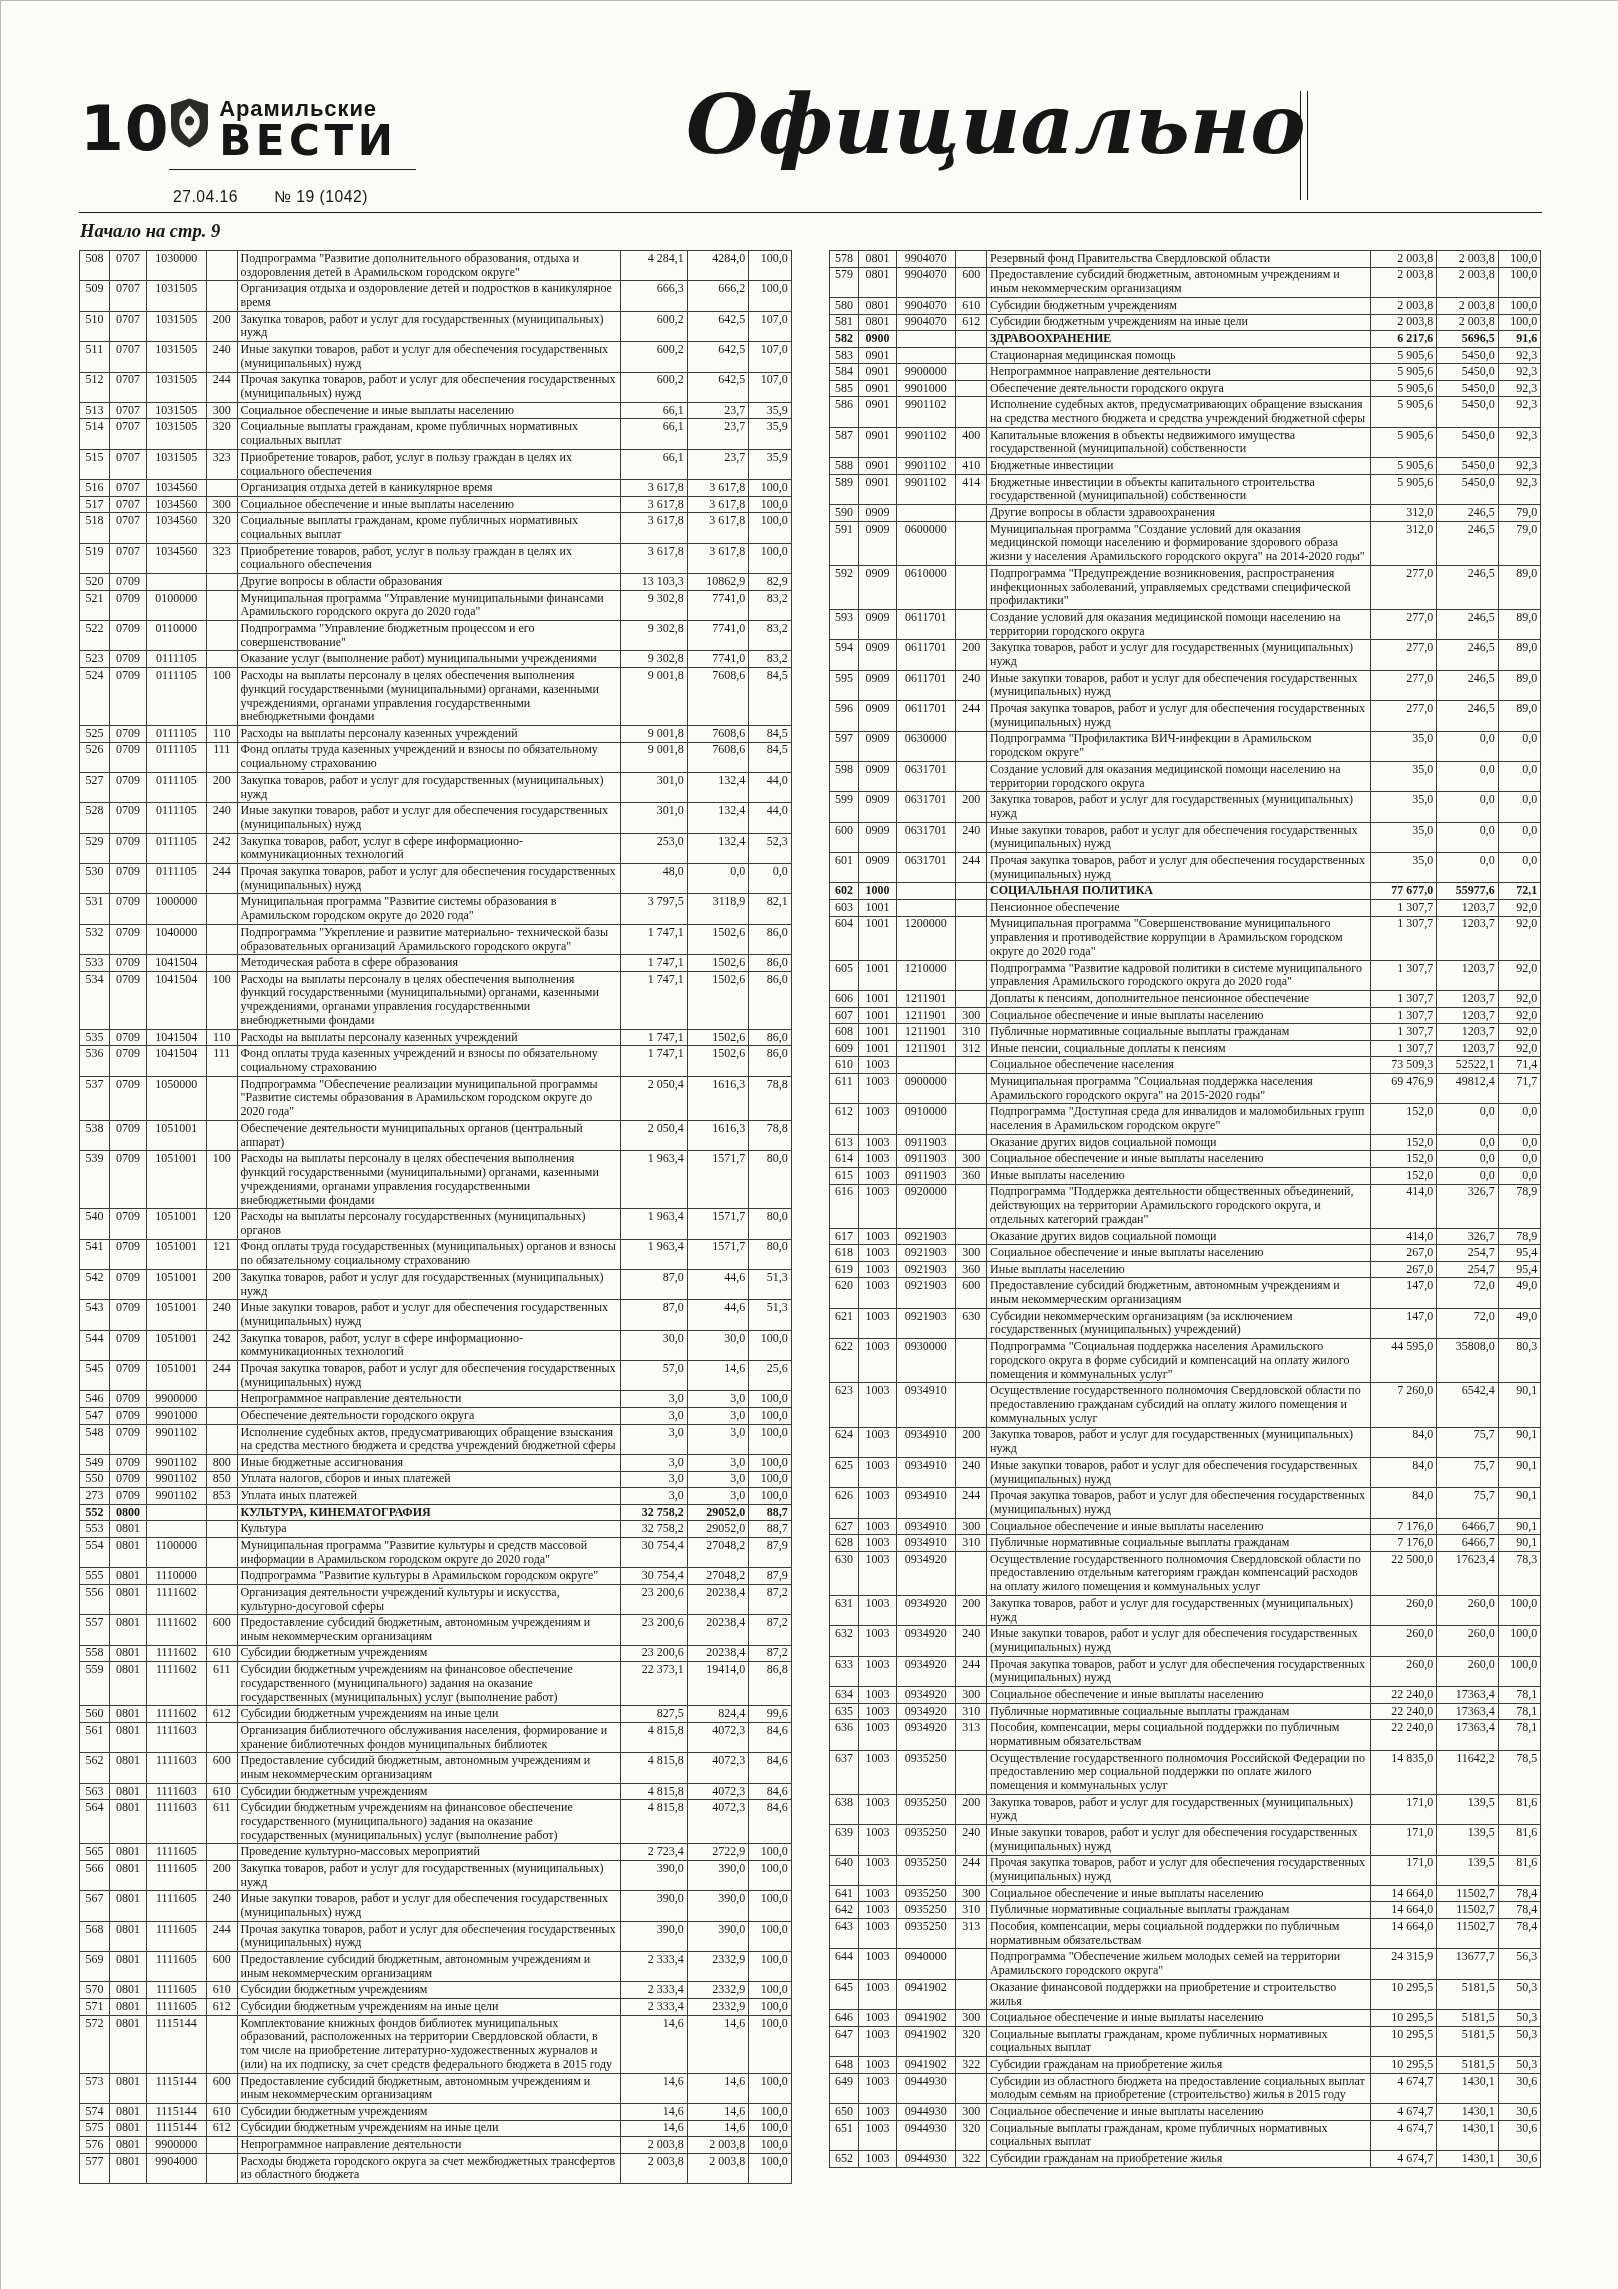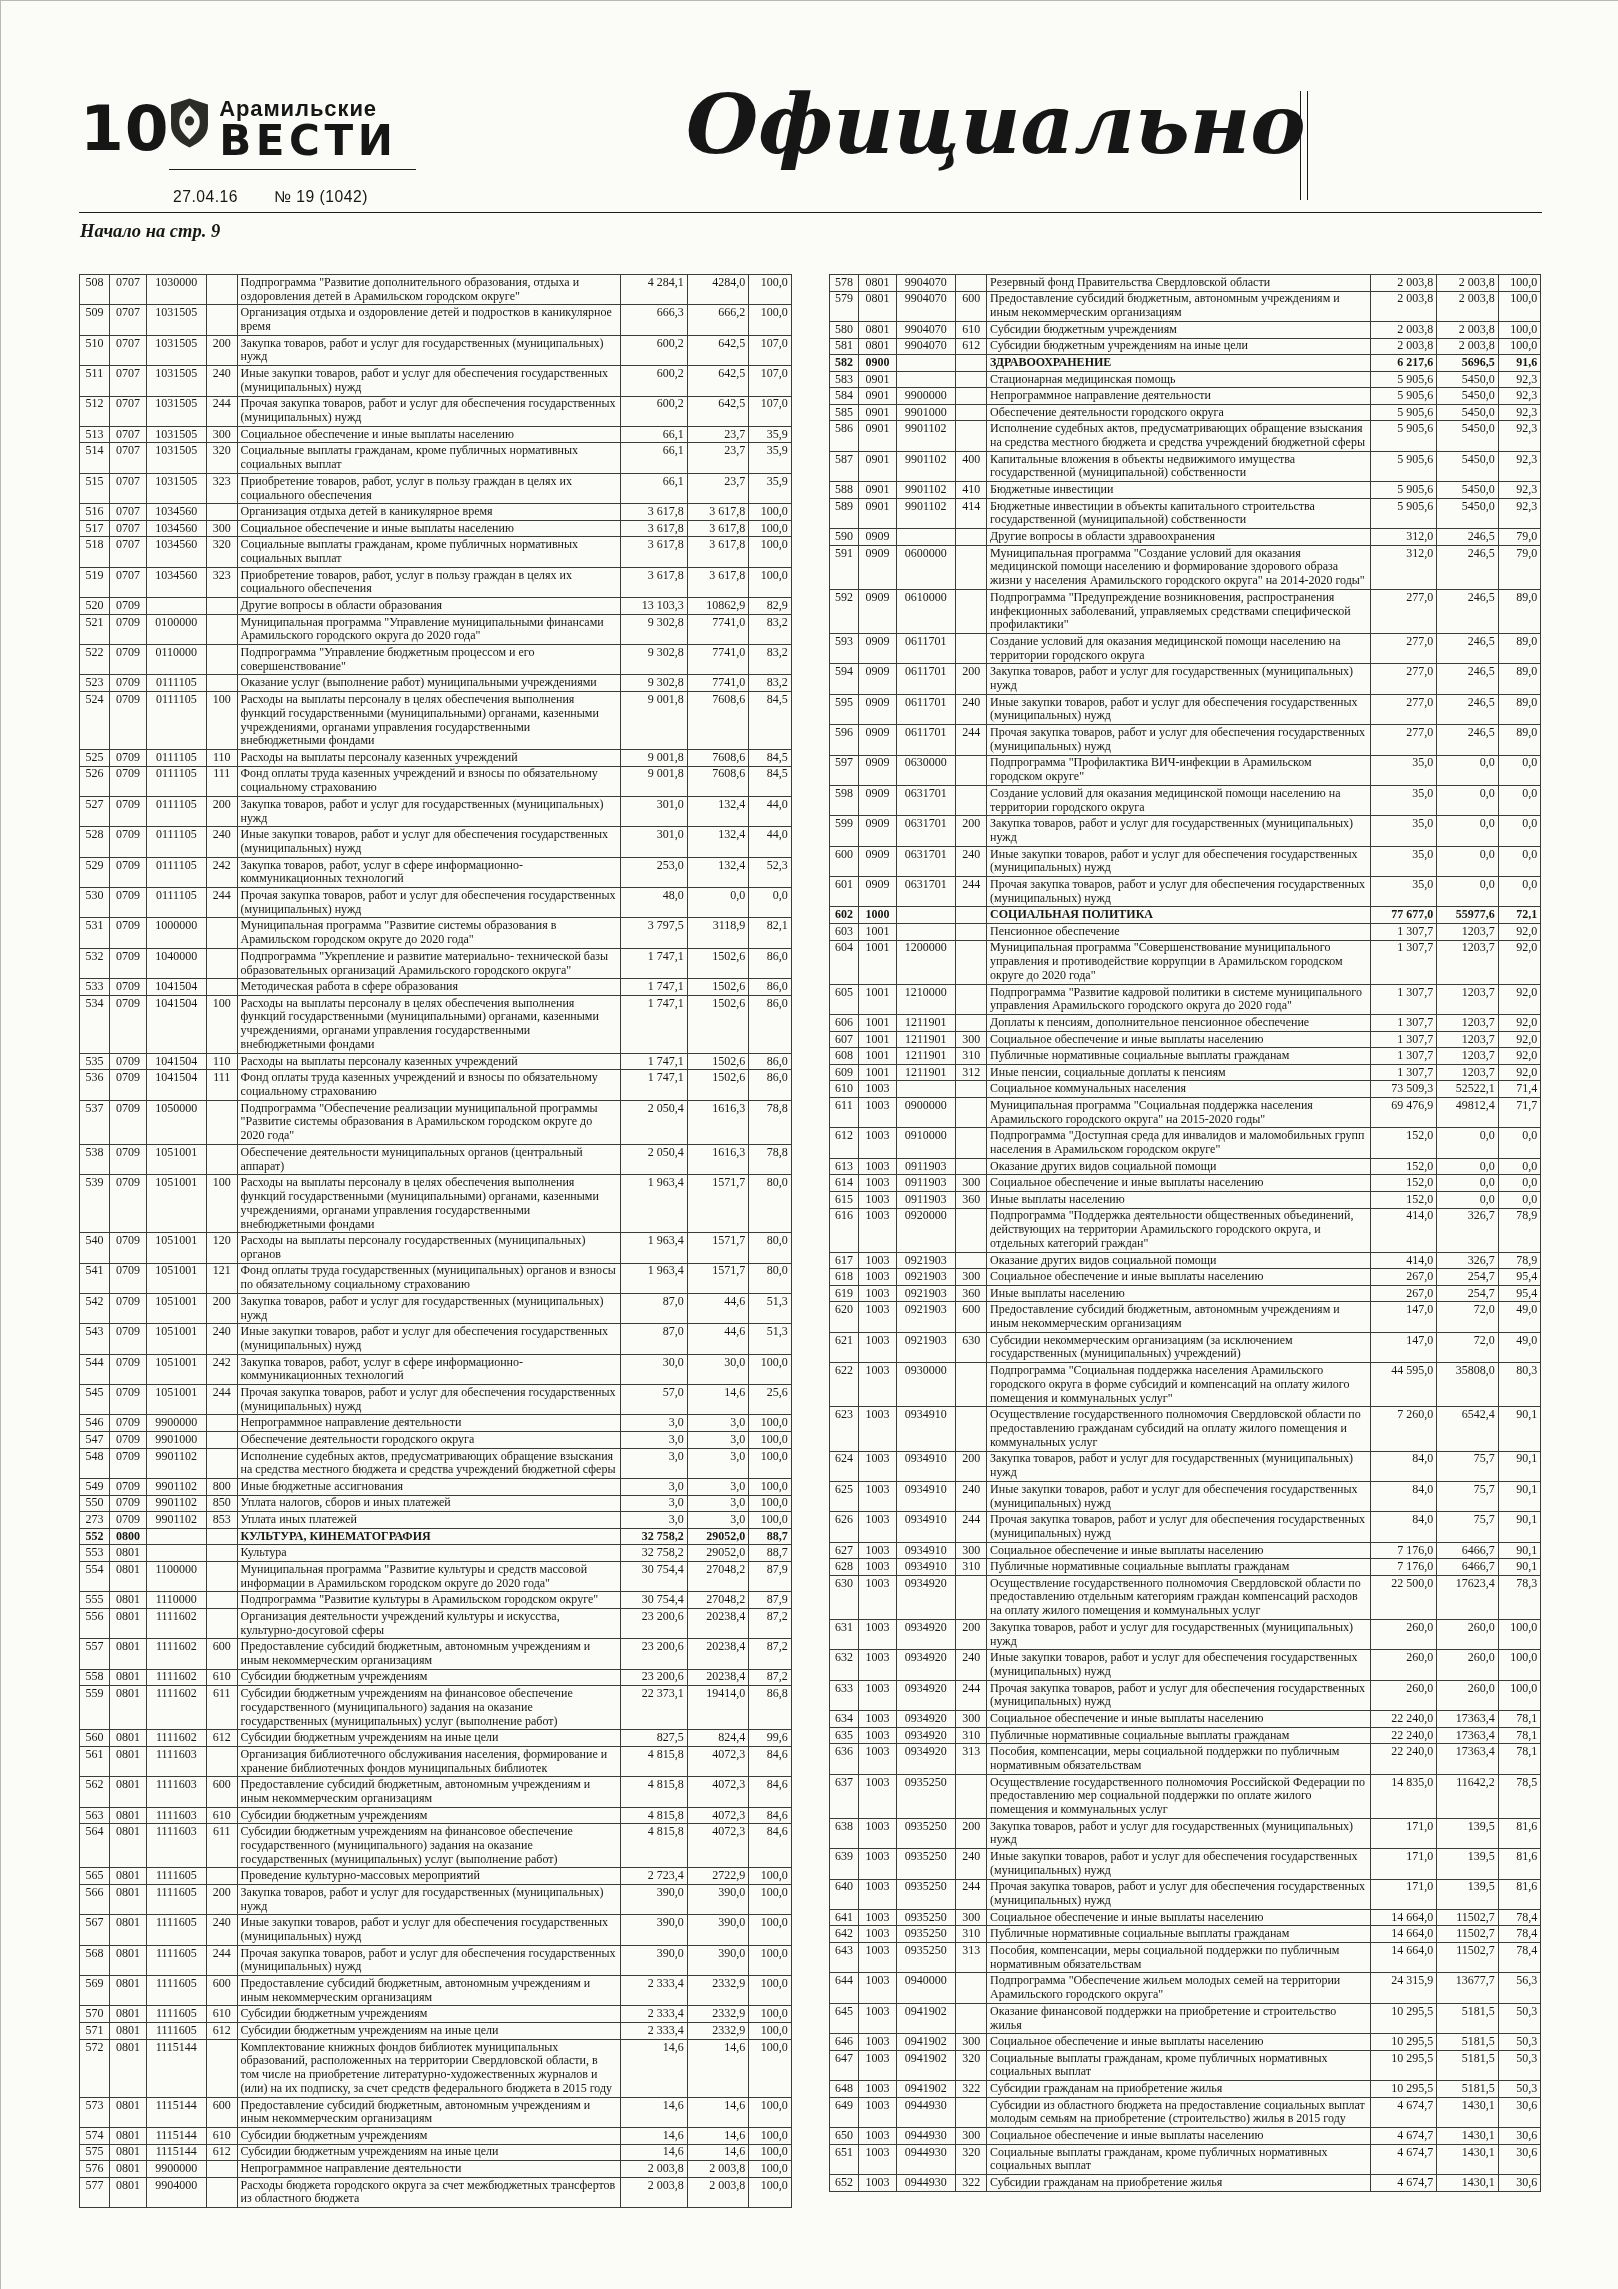--- a/index.html
+++ b/index.html
@@ -12,21 +12,21 @@
   .logo-text{display:flex;flex-direction:column;}
   .logo-top{font-family:"Liberation Sans",sans-serif;font-weight:bold;font-size:22px;letter-spacing:0.9px;line-height:1.05;}
   .logo-bottom{font-family:"DejaVu Sans",sans-serif;font-weight:bold;font-size:42px;letter-spacing:4.6px;line-height:1.0;}
   .date-line{position:absolute;left:172px;top:187px;font-family:"Liberation Sans",sans-serif;font-size:15.7px;letter-spacing:0.5px;display:flex;gap:36px;}
   .section-title{position:absolute;left:685px;top:78px;width:609px;text-align:center;font-family:"DejaVu Serif",serif;font-style:italic;font-weight:bold;font-size:83px;line-height:1.1;}
   .header-vrule{position:absolute;left:1299px;top:90px;height:109px;width:5.5px;border-left:1.8px solid #1a1a1a;border-right:1.8px solid #1a1a1a;}
   .header-rule{position:absolute;left:78px;right:78px;top:211px;border-top:1.8px solid #1a1a1a;}
   .continuation{position:absolute;left:79px;top:220px;font-family:"Liberation Serif",serif;font-style:italic;font-weight:bold;font-size:18.5px;text-align:center;}
 
   
-  .columns{position:absolute;left:78px;top:249px;width:1462px;display:flex;gap:37px;align-items:flex-start;margin-top:24px;}
+  .columns{position:absolute;left:78px;top:249px;width:1462px;display:flex;gap:37px;align-items:flex-start;}
   table.budget{border-collapse:collapse;width:713px;table-layout:fixed;font-family:"Liberation Serif",serif;font-size:12px;line-height:1.15;}
   table.budget td{border:0.9px solid #3b3b38;padding:0.9px 2.8px;vertical-align:top;word-wrap:break-word;}
   td.a-c{text-align:center;}
   td.a-l{text-align:left;}
   td.a-r{text-align:right;white-space:nowrap;}
   tr.section-row td{font-weight:bold;}
 </style>
 </head>
 <body>
 
@@ -1104,21 +1104,21 @@
             <td class="a-l">Иные пенсии, социальные доплаты к пенсиям</td>
             <td class="a-r">1 307,7</td>
             <td class="a-r">1203,7</td>
             <td class="a-r">92,0</td>
           </tr>
           <tr>
             <td class="a-c">610</td>
             <td class="a-c">1003</td>
             <td class="a-c"></td>
             <td class="a-c"></td>
-            <td class="a-l">Социальное коммунальных населения</td>
+            <td class="a-l">Социальное обеспечение населения</td>
             <td class="a-r">73 509,3</td>
             <td class="a-r">52522,1</td>
             <td class="a-r">71,4</td>
           </tr>
           <tr>
             <td class="a-c">611</td>
             <td class="a-c">1003</td>
             <td class="a-c">0900000</td>
             <td class="a-c"></td>
             <td class="a-l">Муниципальная программа "Социальная поддержка населения Арамильского городского округа" на 2015-2020 годы"</td>

